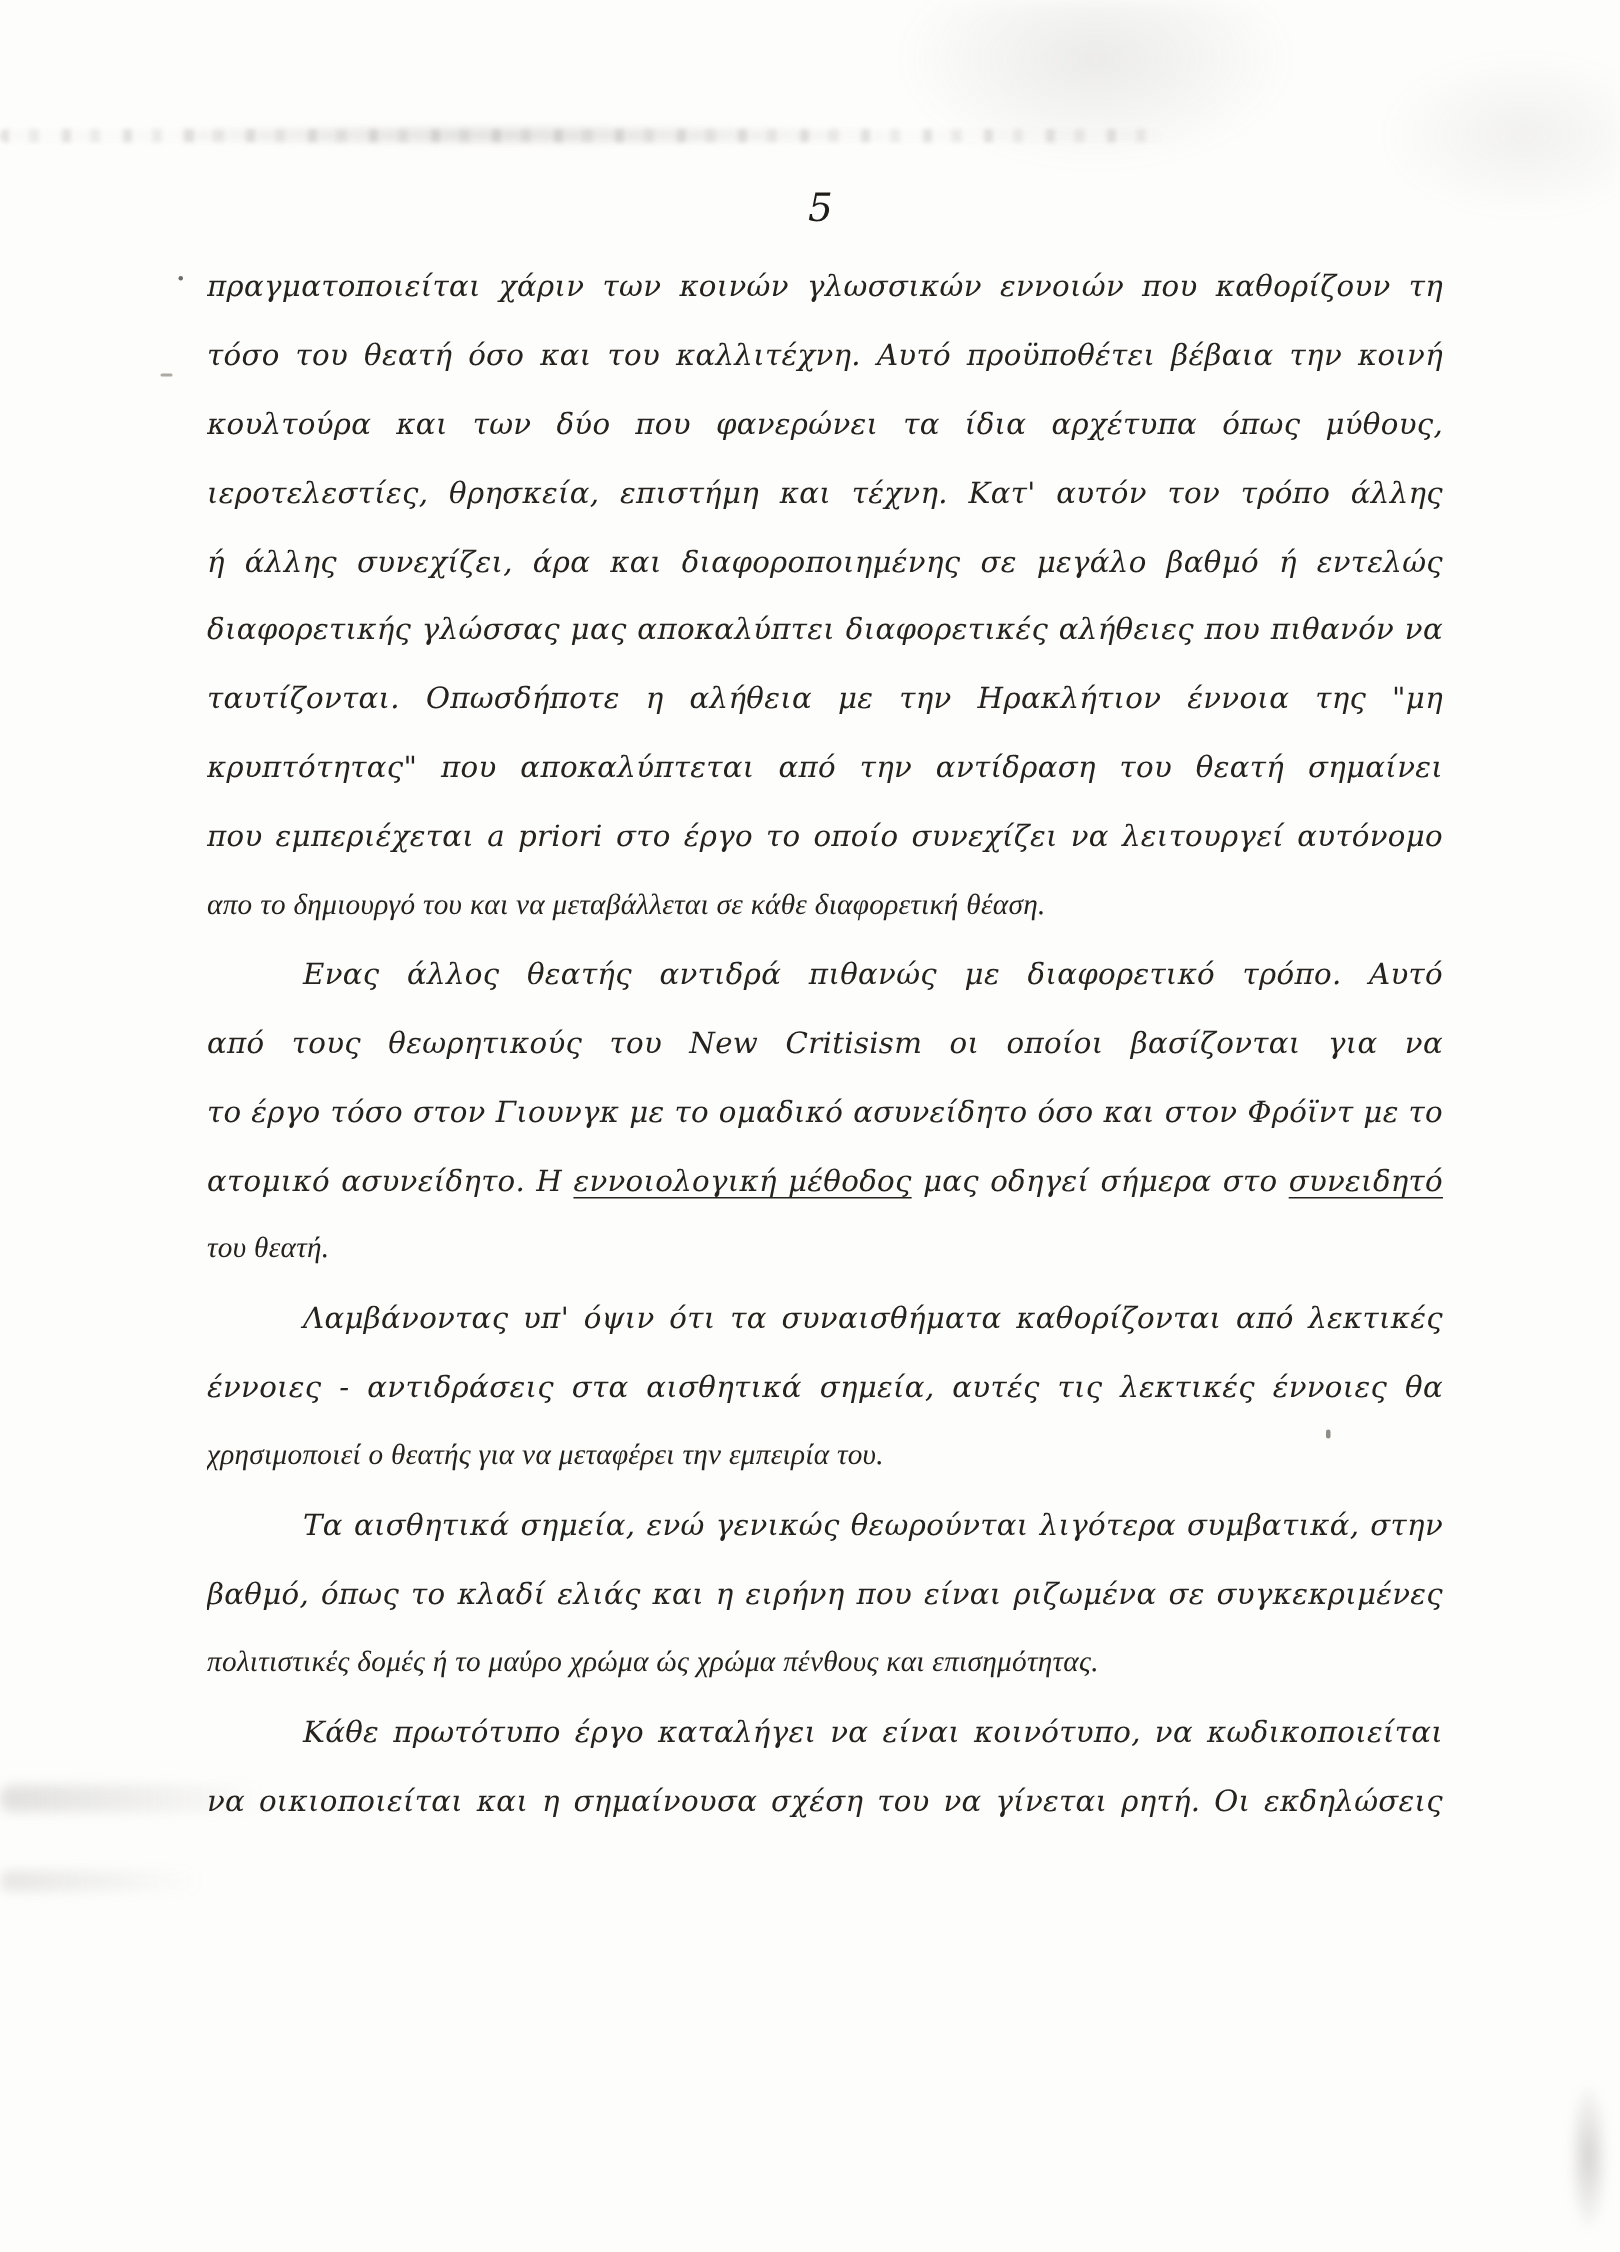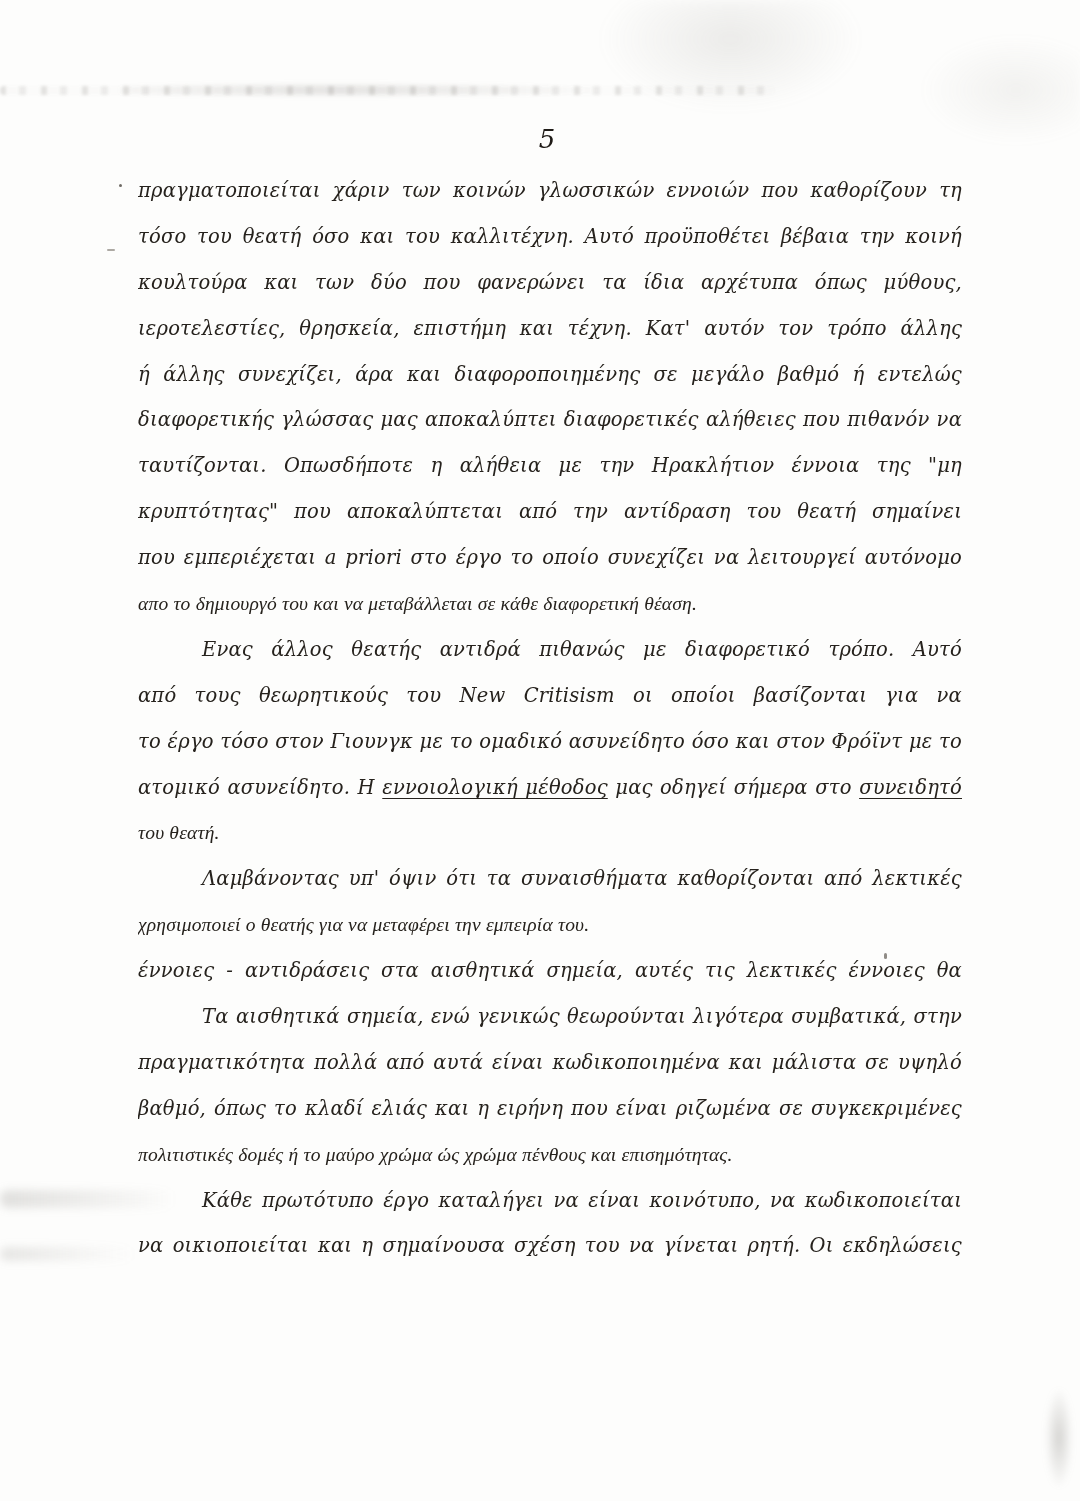--- a/index.html
+++ b/index.html
@@ -141,27 +141,26 @@
     <div class="paragraph">
       <div class="line indent">Ενας άλλος θεατής αντιδρά πιθανώς με διαφορετικό τρόπο. Αυτό εξηγείται</div>
       <div class="line">από τους θεωρητικούς του New Critisism οι οποίοι βασίζονται για να ερμηνεύσουν</div>
       <div class="line">το έργο τόσο στον Γιουνγκ με το ομαδικό ασυνείδητο όσο και στον Φρόϊντ με το</div>
       <div class="line"><span>ατομικό ασυνείδητο. Η </span><span class="u">εννοιολογική μέθοδος</span><span> μας οδηγεί σήμερα στο </span><span class="u">συνειδητό</span></div>
       <div class="line last">του θεατή.</div>
     </div>
 
     <div class="paragraph">
       <div class="line indent">Λαμβάνοντας υπ' όψιν ότι τα συναισθήματα καθορίζονται από λεκτικές</div>
+      <div class="line">έννοιες - αντιδράσεις στα αισθητικά σημεία, αυτές τις λεκτικές έννοιες θα</div>
       <div class="line last">χρησιμοποιεί ο θεατής για να μεταφέρει την εμπειρία του.</div>
-      <div class="line">έννοιες - αντιδράσεις στα αισθητικά σημεία, αυτές τις λεκτικές έννοιες θα</div>
     </div>
 
     <div class="paragraph">
       <div class="line indent">Τα αισθητικά σημεία, ενώ γενικώς θεωρούνται λιγότερα συμβατικά, στην</div>
-      <div class="line">πραγματικότητα πολλά από αυτά είναι κωδικοποιημένα και μάλιστα σε υψηλό</div>
       <div class="line">βαθμό, όπως το κλαδί ελιάς και η ειρήνη που είναι ριζωμένα σε συγκεκριμένες</div>
       <div class="line last">πολιτιστικές  δομές ή το μαύρο χρώμα ώς χρώμα πένθους και επισημότητας.</div>
     </div>
 
     <div class="paragraph">
       <div class="line indent">Κάθε πρωτότυπο έργο καταλήγει να είναι κοινότυπο, να κωδικοποιείται  και</div>
       <div class="line">να οικιοποιείται  και η σημαίνουσα σχέση του να γίνεται ρητή. Οι εκδηλώσεις των</div>
     </div>
 
   </div>

